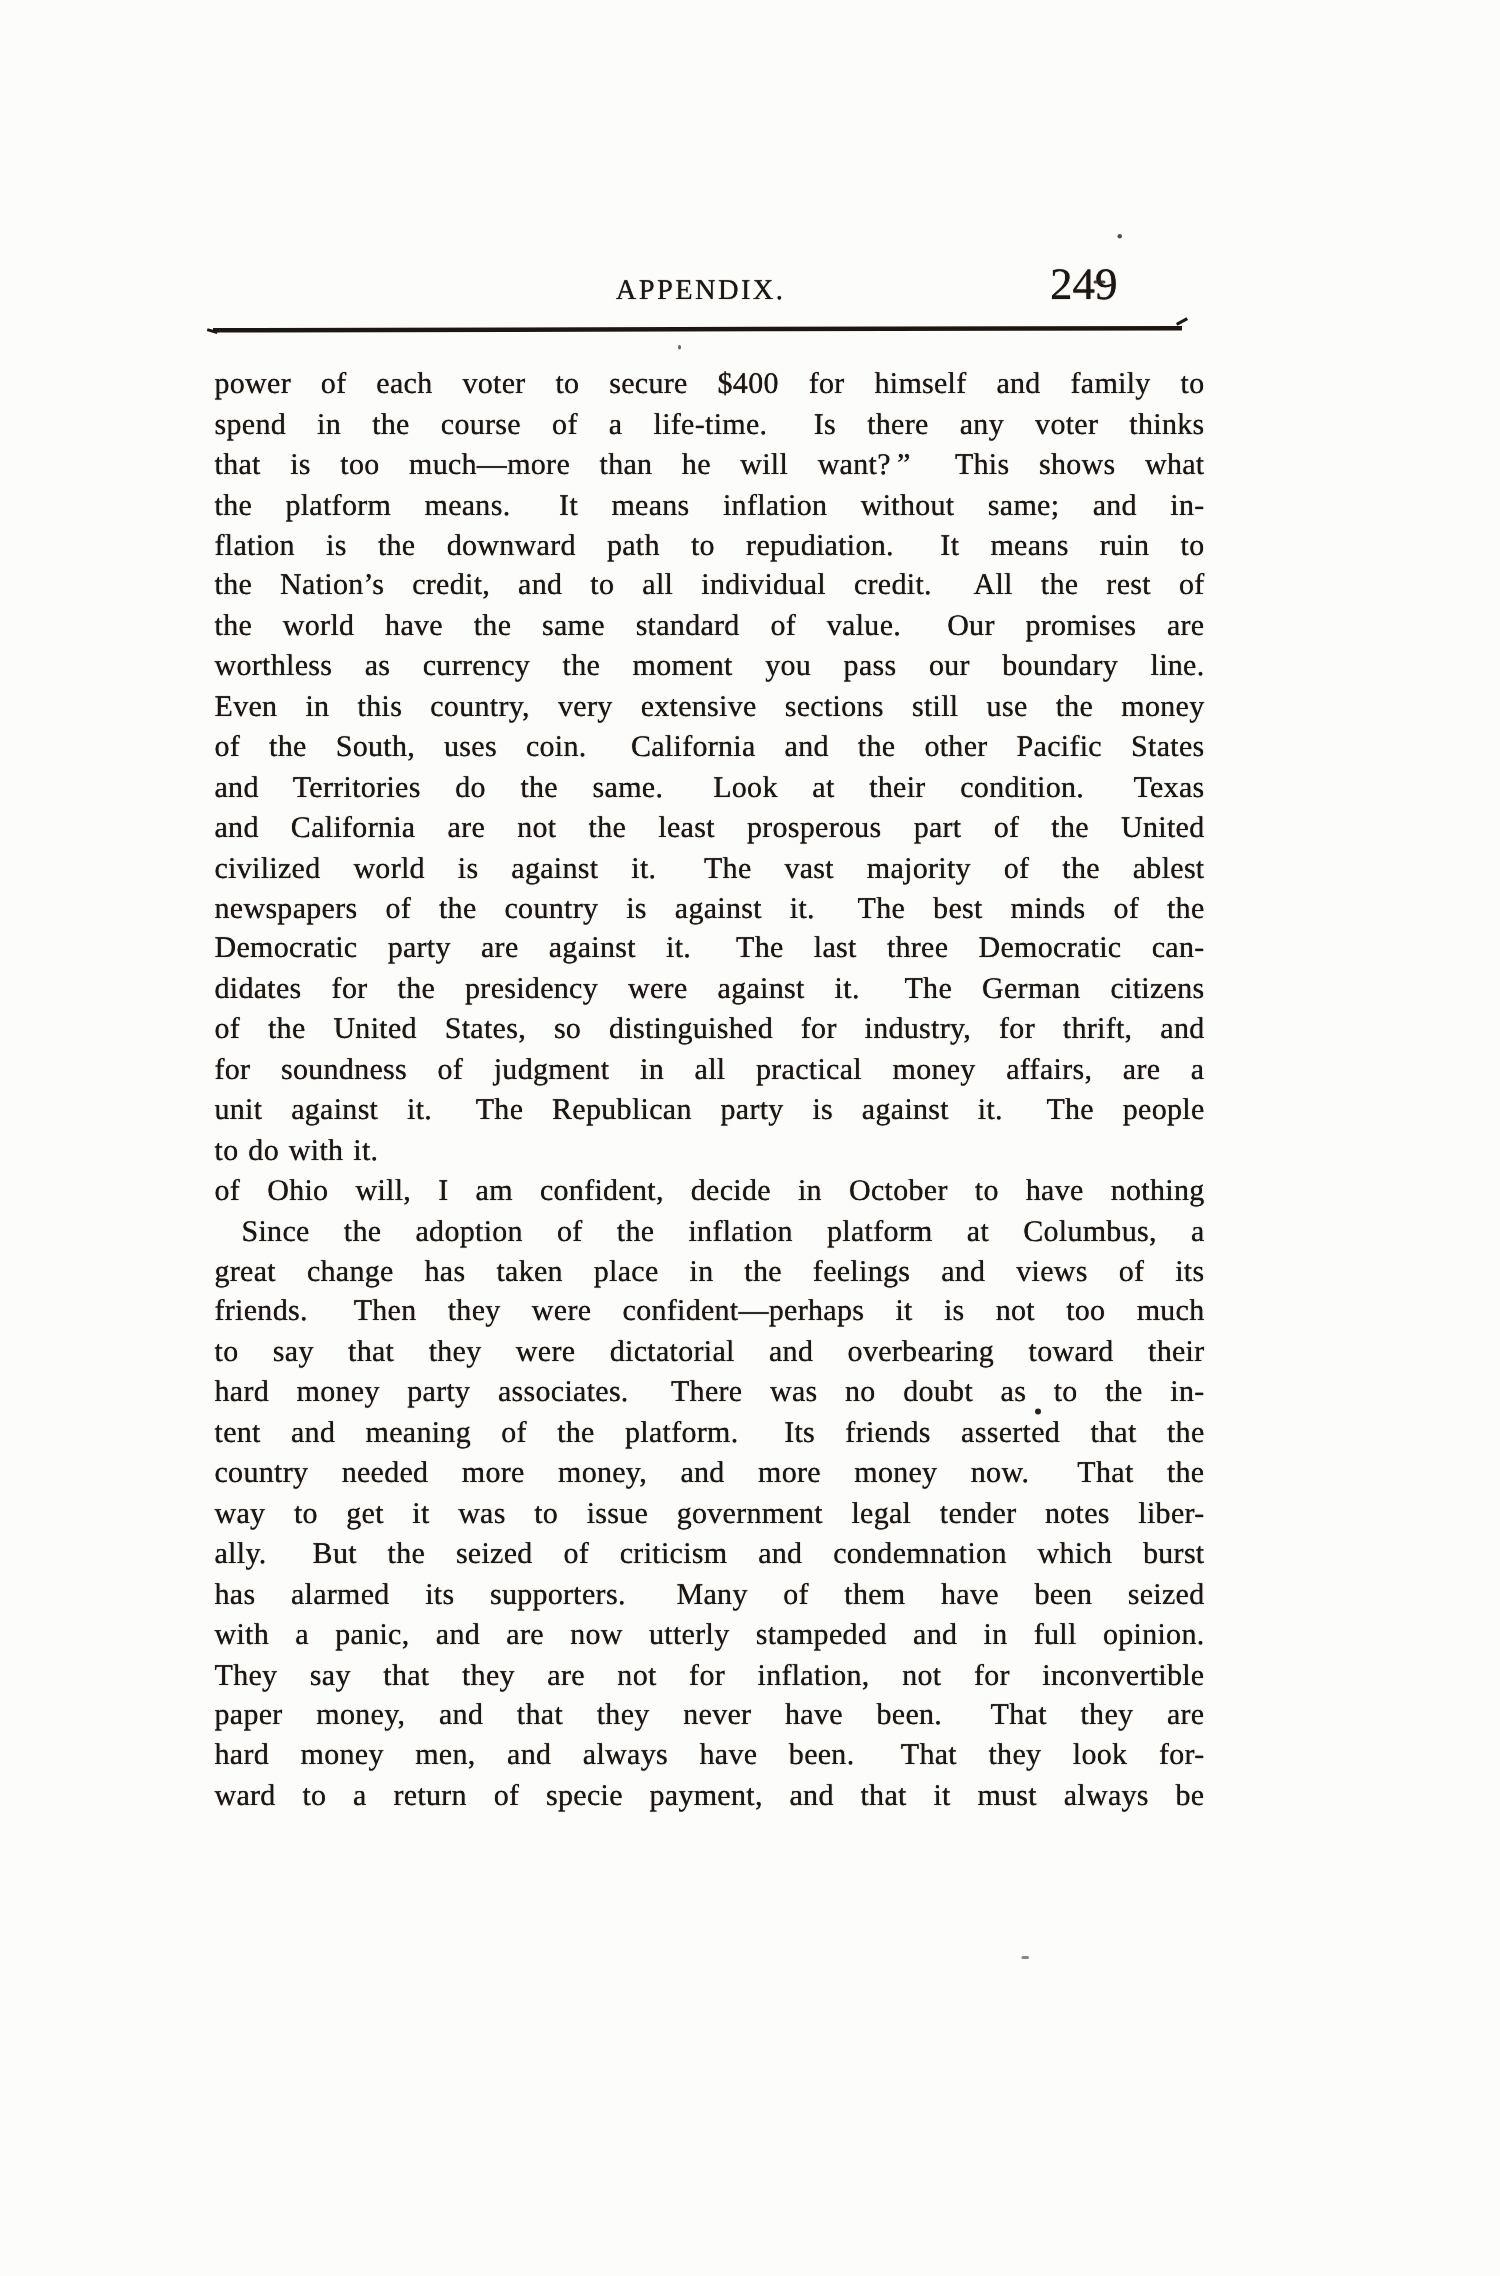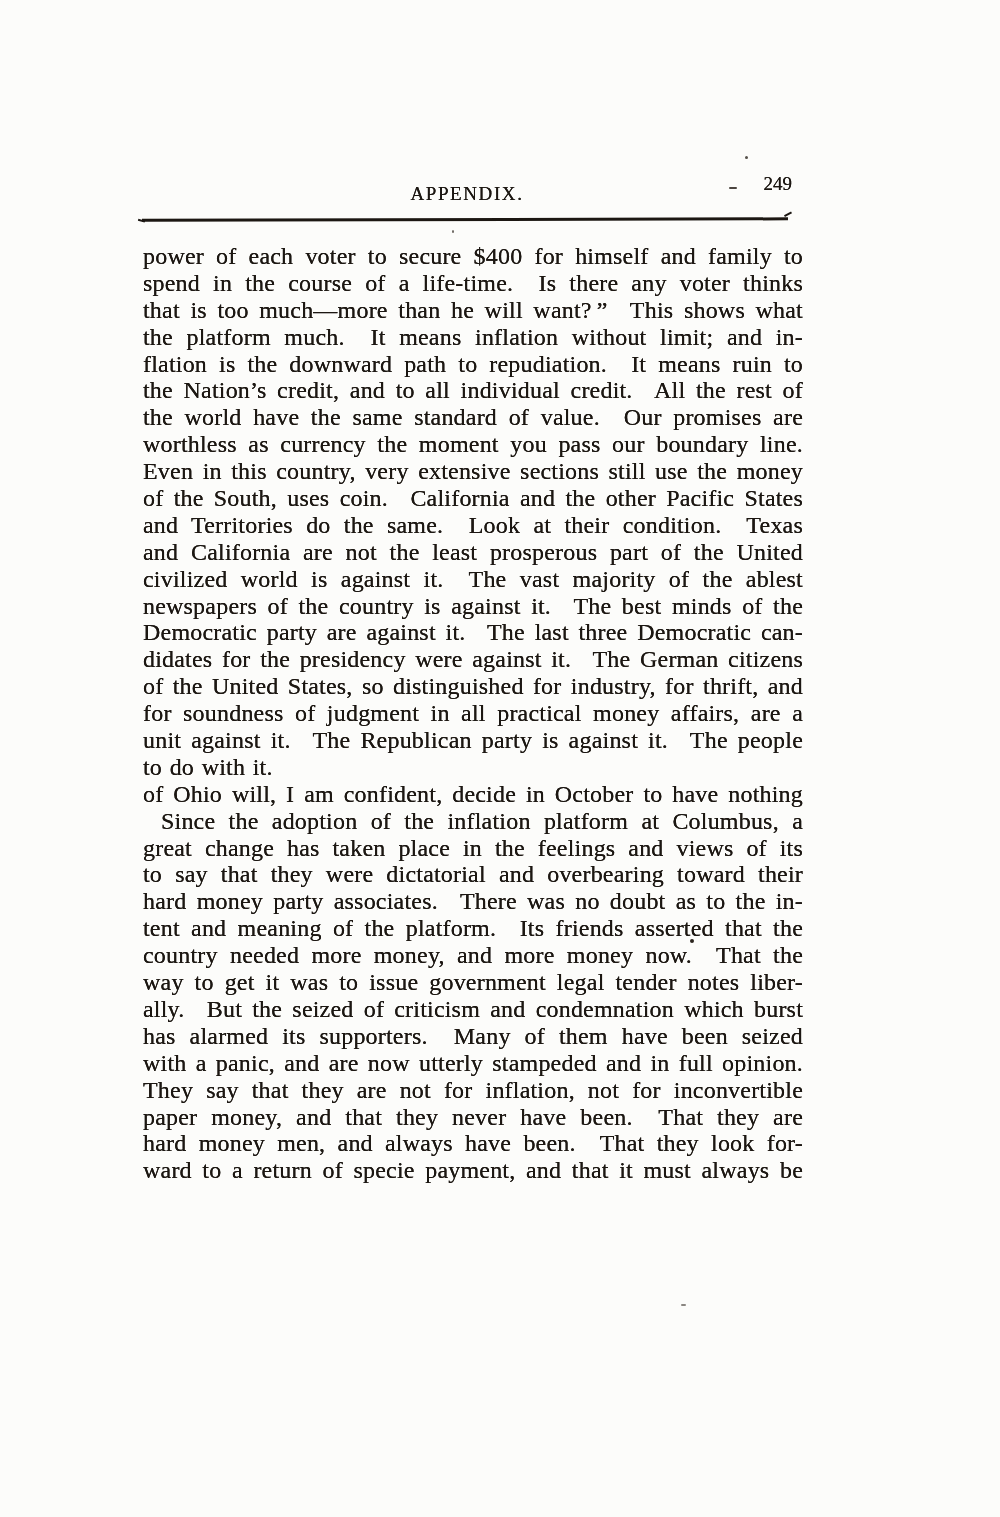--- a/index.html
+++ b/index.html
@@ -19,40 +19,40 @@
     overflow:hidden;
   }
   .running-head{
     position:absolute;top:183px;left:143px;width:648px;
     text-align:center;
     font-size:19px;letter-spacing:1.6px;
     text-shadow:0 0 0.6px currentColor;
   }
   .page-number{
     position:absolute;top:173px;left:700px;width:92px;
-    text-align:right;
-    font-size:19px;
+    text-align:left;
+    font-size:30px;
     text-shadow:0 0 0.6px currentColor;
   }
   .head-rule{
     position:absolute;top:218px;left:142px;width:646px;height:3px;
     background:var(--ink);
     transform:rotate(-0.12deg);
   }
   .head-rule::after{
     content:"";position:absolute;right:-4px;top:-4px;width:8px;height:2px;
     background:var(--ink);transform:rotate(-28deg);
   }
   .head-rule::before{
     content:"";position:absolute;left:-4px;top:1px;width:7px;height:2px;
     background:var(--ink);transform:rotate(16deg);
   }
   .text-block{
     position:absolute;top:243px;left:143px;width:660px;
-    font-size:24px;line-height:26.9px;
+    font-size:20px;line-height:26.9px;
     letter-spacing:0.2px;word-spacing:1.4px;
     text-shadow:0 0 0.55px currentColor;
   }
   .line{
     height:26.9px;
     text-align:justify;
     text-align-last:justify;
     text-justify:inter-word;
     overflow:visible;
   }
@@ -76,40 +76,41 @@
   <div class="running-head">APPENDIX.</div>
 
   <div class="page-number">249</div>
 
   <div class="head-rule"></div>
 
   <div class="text-block">
       <div class="line">power of each voter to secure $400 for himself and family to</div>
       <div class="line">spend in the course of a life-time.  Is there any voter thinks</div>
       <div class="line">that is too much—more than he will want? ”  This shows what</div>
-      <div class="line">the platform much.  It means inflation without limit; and in-</div>
+      <div class="line">the platform means.  It means inflation without same; and in-</div>
       <div class="line">flation is the downward path to repudiation.  It means ruin to</div>
       <div class="line">the Nation’s credit, and to all individual credit.  All the rest of</div>
       <div class="line">the world have the same standard of value.  Our promises are</div>
       <div class="line">worthless as currency the moment you pass our boundary line.</div>
       <div class="line">Even in this country, very extensive sections still use the money</div>
       <div class="line">of the South, uses coin.  California and the other Pacific States</div>
       <div class="line">and Territories do the same.  Look at their condition.  Texas</div>
       <div class="line">and California are not the least prosperous part of the United</div>
       <div class="line">civilized world is against it.  The vast majority of the ablest</div>
       <div class="line">newspapers of the country is against it.  The best minds of the</div>
       <div class="line">Democratic party are against it.  The last three Democratic can-</div>
       <div class="line">didates for the presidency were against it.  The German citizens</div>
       <div class="line">of the United States, so distinguished for industry, for thrift, and</div>
       <div class="line">for soundness of judgment in all practical money affairs, are a</div>
       <div class="line">unit against it.  The Republican party is against it.  The people</div>
       <div class="line short-last">to do with it.</div>
       <div class="line">of Ohio will, I am confident, decide in October to have nothing</div>
       <div class="line indent">Since the adoption of the inflation platform at Columbus, a</div>
       <div class="line">great change has taken place in the feelings and views of its</div>
+      <div class="line">friends.  Then they were confident—perhaps it is not too much</div>
       <div class="line">to say that they were dictatorial and overbearing toward their</div>
       <div class="line">hard money party associates.  There was no doubt as to the in-</div>
       <div class="line">tent and meaning of the platform.  Its friends asserted that the</div>
       <div class="line">country needed more money, and more money now.  That the</div>
       <div class="line">way to get it was to issue government legal tender notes liber-</div>
       <div class="line">ally.  But the seized of criticism and condemnation which burst</div>
       <div class="line">has alarmed its supporters.  Many of them have been seized</div>
       <div class="line">with a panic, and are now utterly stampeded and in full opinion.</div>
       <div class="line">They say that they are not for inflation, not for inconvertible</div>
       <div class="line">paper money, and that they never have been.  That they are</div>

